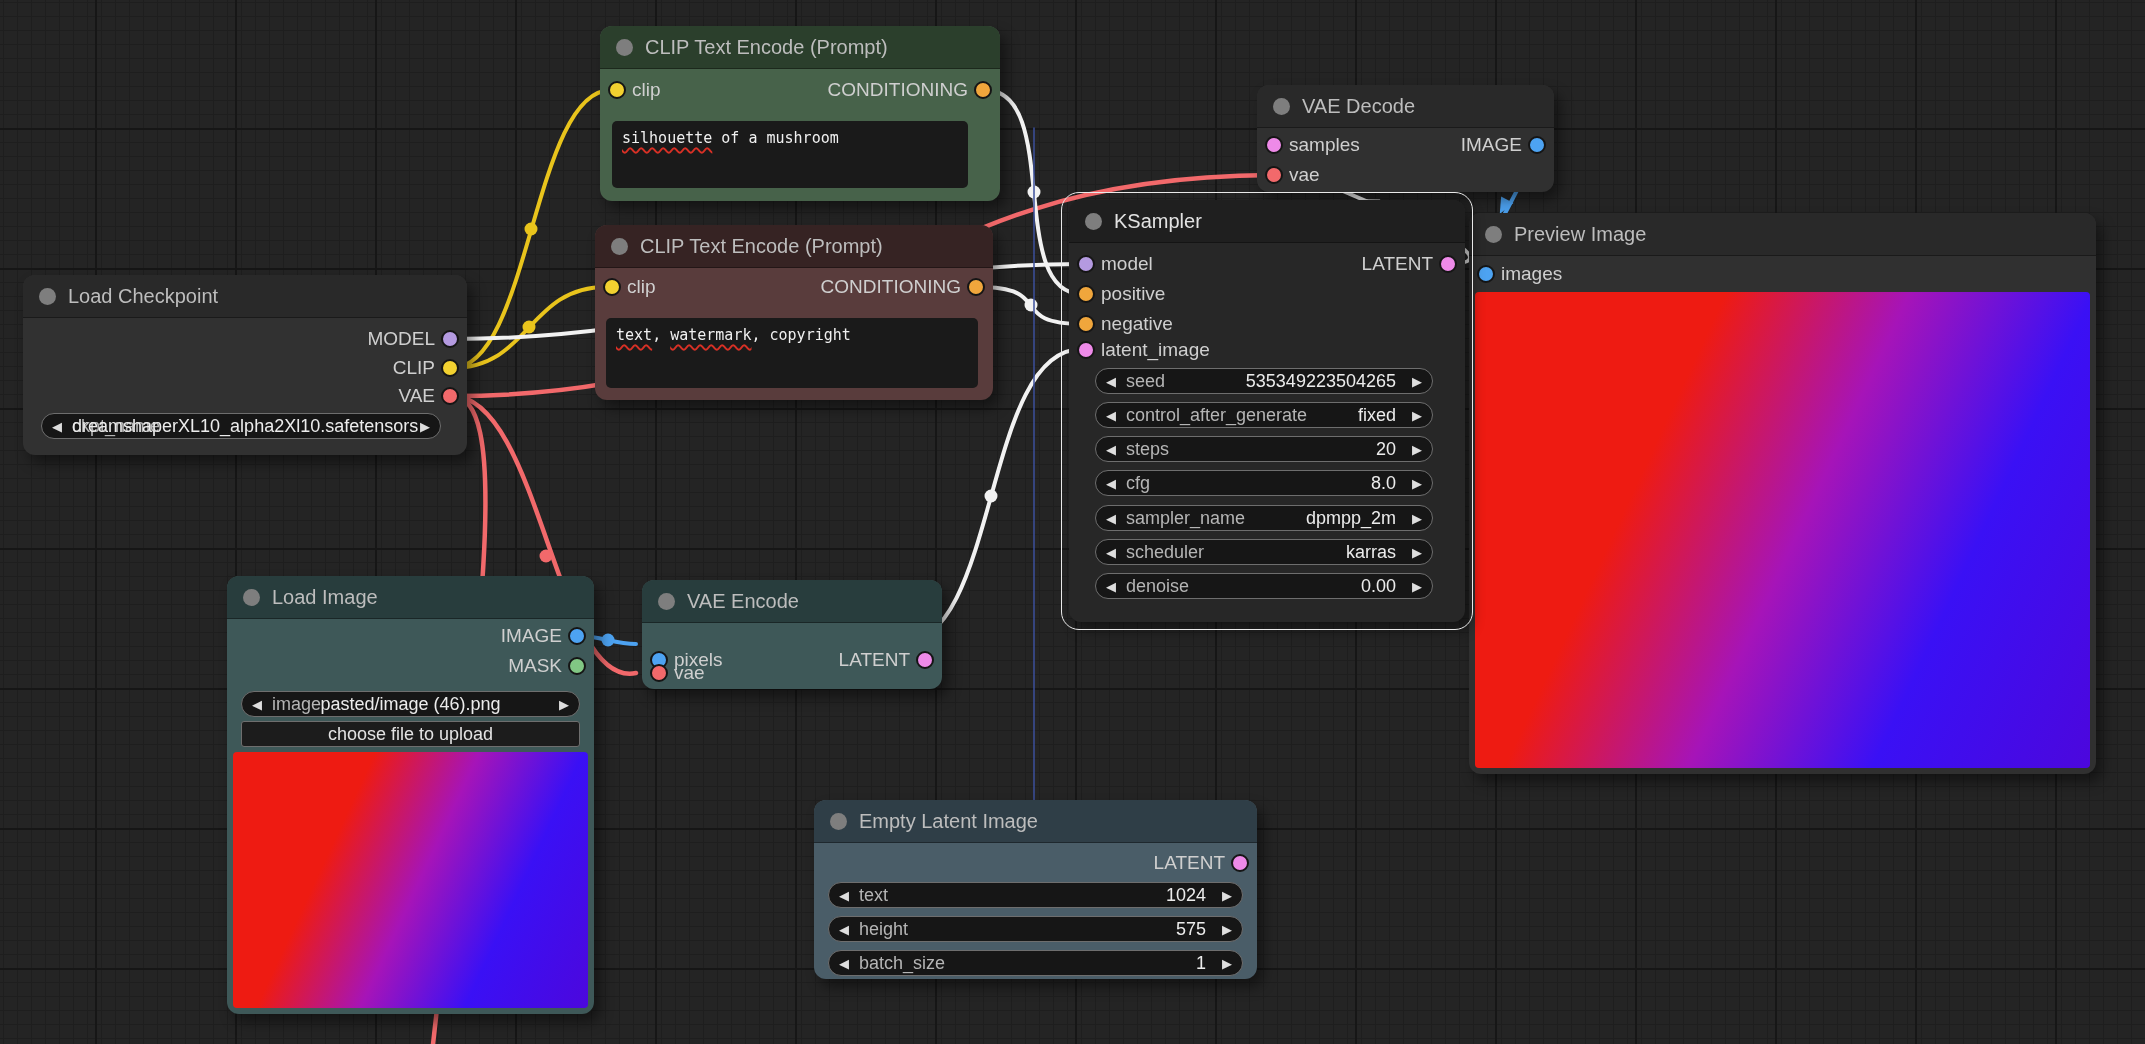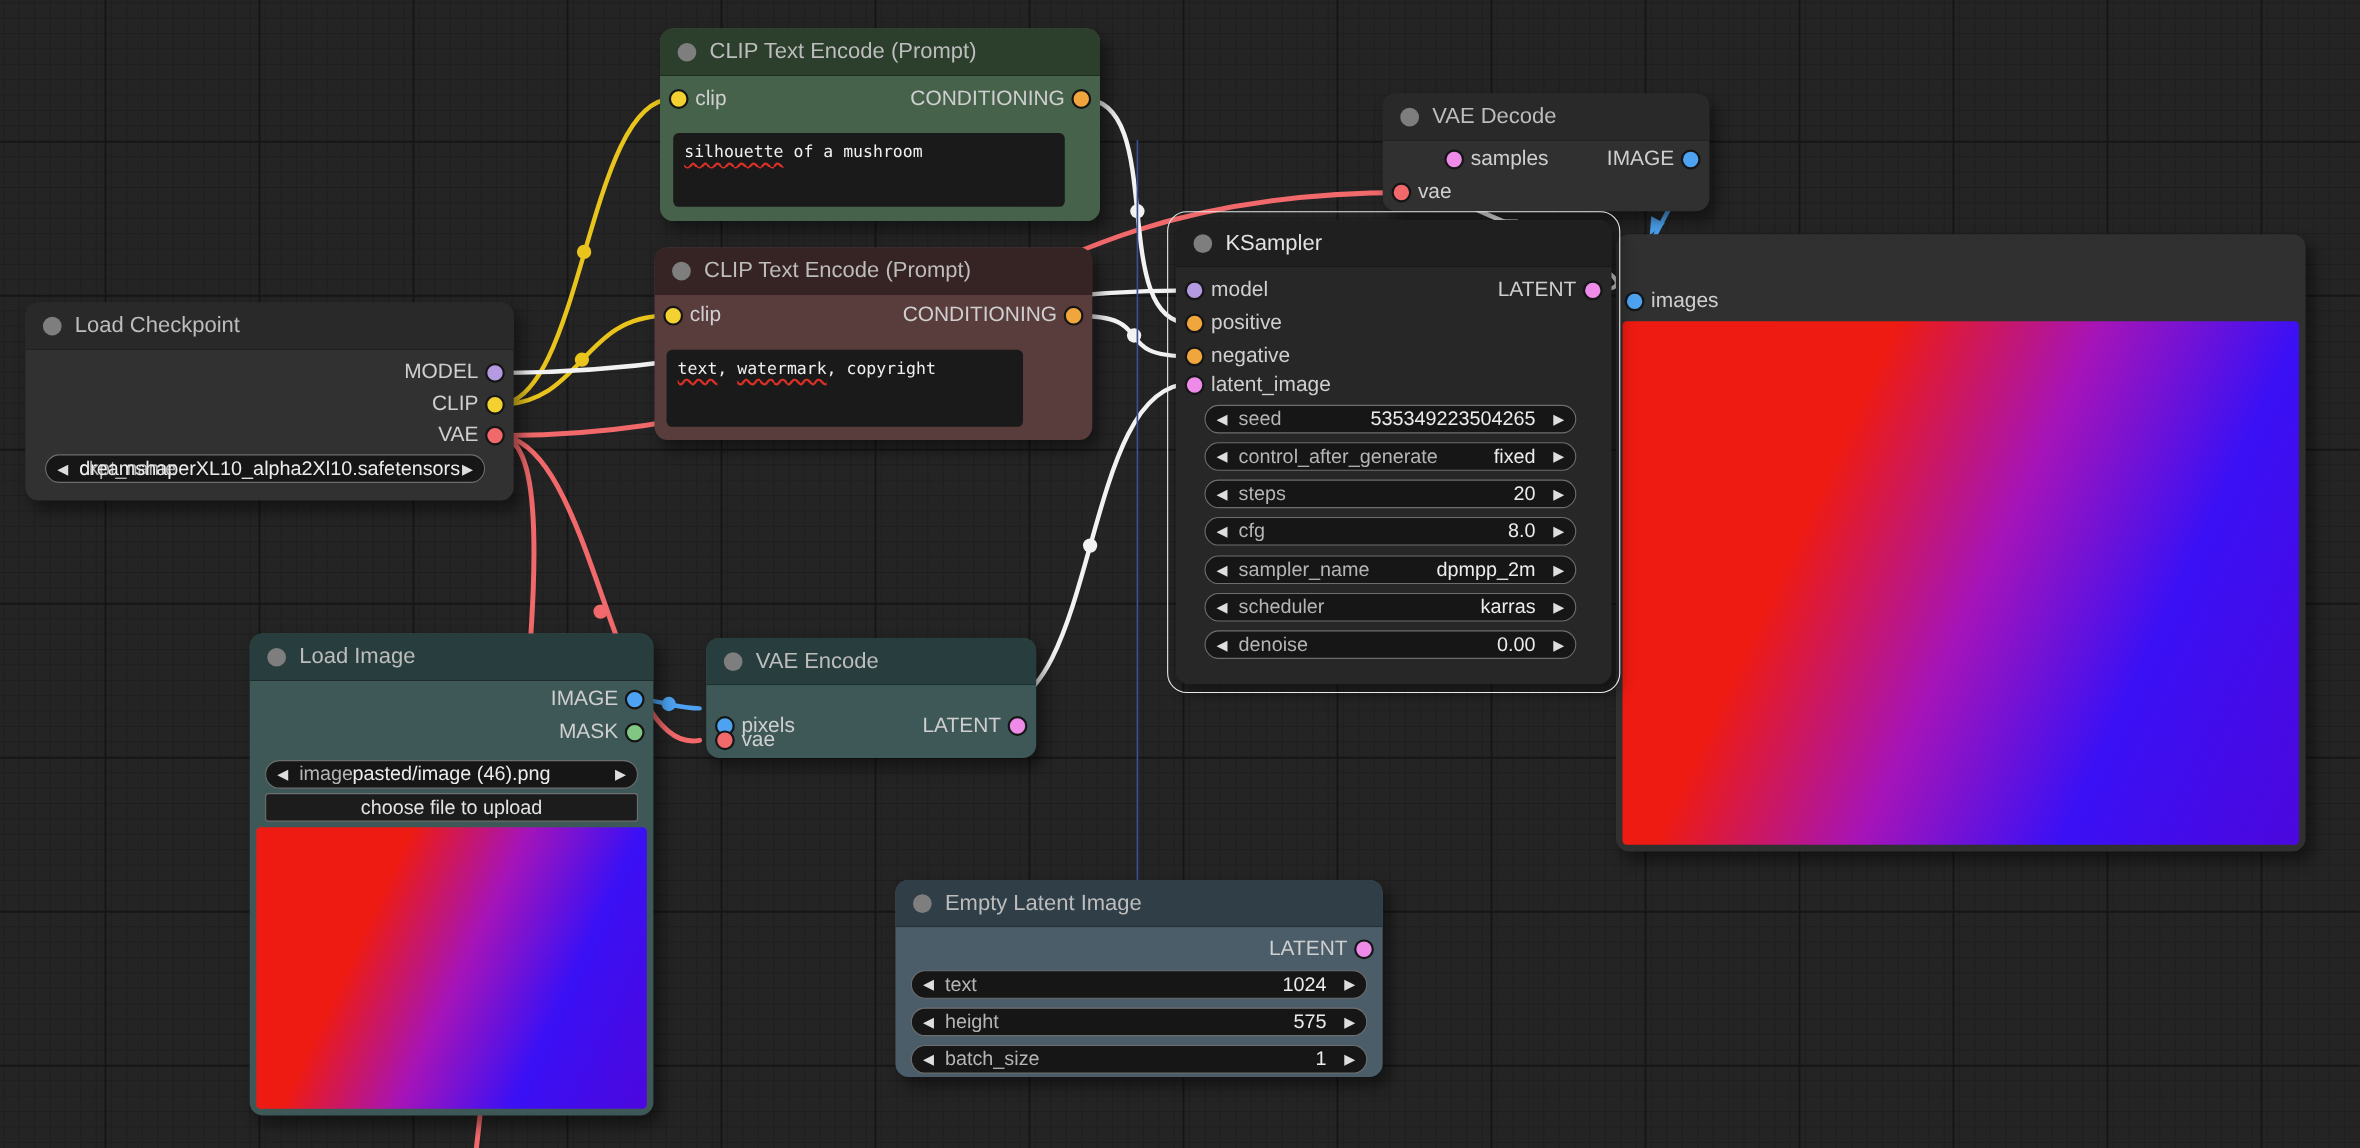--- a/index.html
+++ b/index.html
@@ -131,21 +131,21 @@
     <div class="nheader" style="background:#362323;">
       <span class="ndot"></span>
       <span class="ntitle">CLIP Text Encode (Prompt)</span>
     </div>
     <div class="prow" style="left:0;right:0;top:52px;">
       <span class="pdot in" style="background: rgb(242, 209, 48);"></span>
       <span class="plabel in">clip</span>
       <span class="plabel out">CONDITIONING</span>
       <span class="pdot out" style="background: rgb(240, 166, 60);"></span>
     </div>
-    <div class="textarea" style="left:11px;top:93px;width:324px;height:70px;"><span></span><span class="misspell">text</span><span>, </span><span class="misspell">watermark</span><span>, </span><span>copyright</span><span></span></div>
+    <div class="textarea" style="left:11px;top:93px;width:372px;height:70px;"><span></span><span class="misspell">text</span><span>, </span><span class="misspell">watermark</span><span>, </span><span>copyright</span><span></span></div>
   </div>
 
   <div class="node" style="left:1069px;top:200px;width:396px;height:422px;background:#272727;z-index:3;">
     <div class="selected-outline"></div>
     <div class="nheader" style="background:#1f1f1f;">
       <span class="ndot"></span>
       <span class="ntitle ks-title">KSampler</span>
     </div>
     <div class="prow" style="left:0;right:0;top:54px;">
       <span class="pdot in" style="background: rgb(180, 154, 224);"></span>
@@ -207,33 +207,37 @@
       <span class="wvalue">0.00</span>
       <span class="arr r">▶</span>
     </div>
   </div>
 
   <div class="node" style="left:1257px;top:85px;width:297px;height:107px;background:#303030;">
     <div class="nheader" style="background:#292929;">
       <span class="ndot"></span>
       <span class="ntitle">VAE Decode</span>
     </div>
-    <div class="prow" style="left:0;right:0;top:50px;margin-left:48px;">
+    <div class="prow" style="left:0;right:0;top:50px;">
       <span class="pdot in" style="background: rgb(238, 138, 232);"></span>
       <span class="plabel in">samples</span>
       <span class="plabel out">IMAGE</span>
       <span class="pdot out" style="background: rgb(77, 163, 242);"></span>
     </div>
     <div class="prow" style="left:0;right:0;top:80px;">
       <span class="pdot in" style="background: rgb(242, 105, 107);"></span>
       <span class="plabel in">vae</span>
     </div>
   </div>
 
   <div class="node" style="left:1469px;top:213px;width:627px;height:561px;background:#303030;">
+    <div class="nheader" style="background:#292929;">
+      <span class="ndot"></span>
+      <span class="ntitle">Preview Image</span>
+    </div>
     <div class="prow" style="left:0;right:0;top:51px;">
       <span class="pdot in" style="background: rgb(77, 163, 242);"></span>
       <span class="plabel in">images</span>
     </div>
     <div class="imgpreview" style="left: 6px; top: 79px; width: 615px; height: 476px; background: linear-gradient(115deg, rgb(238, 27, 18) 30%, rgb(166, 20, 184) 52%, rgb(58, 16, 245) 74%, rgb(76, 7, 221) 100%);"></div>
   </div>
 
   <div class="node" style="left:227px;top:576px;width:367px;height:438px;background:#3e5858;">
     <div class="nheader" style="background:#283d3d;">
       <span class="ndot"></span>

